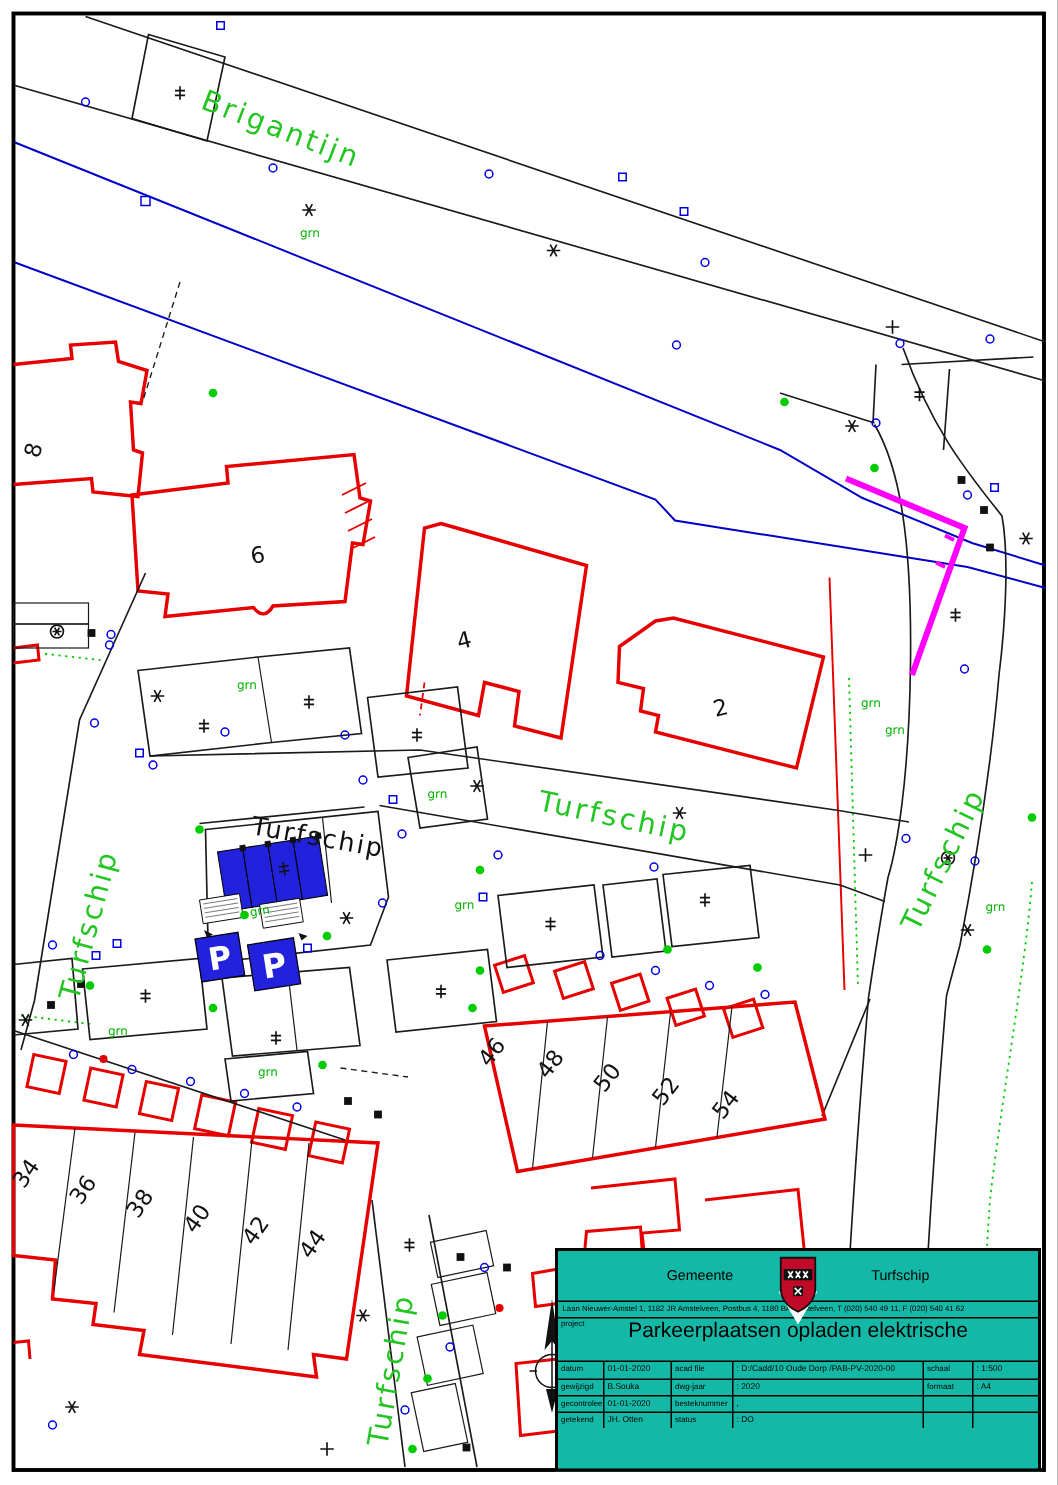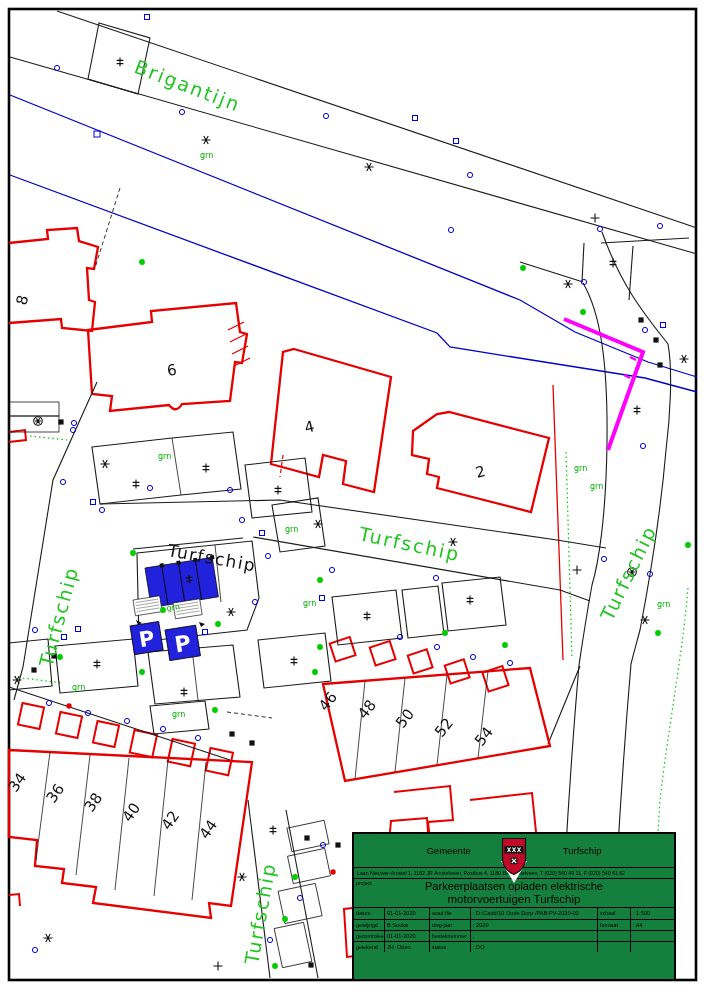--- a/index.html
+++ b/index.html
@@ -20,33 +20,33 @@
   .gdots{stroke:#00cc00;stroke-width:1.2;fill:none;stroke-dasharray:1.5 3}
   .mag{stroke:#ff00ff;stroke-width:4;fill:none}
   .sym{stroke:#111;stroke-width:1.1;fill:none}
   .gtext{fill:#22c522;}
   .ktext{fill:#111;}
   .grn{font-size:8px;fill:#00b400;}
   .num{font-size:15px;fill:#111;}
   .street{font-size:19px;letter-spacing:2px;}
   .microline{stroke:#444;stroke-width:.45;fill:none}
   
-  .tb{position:absolute;left:352px;top:832px;width:324px;height:149px;background:#15803d;
+  .tb{position:absolute;left:370px;top:832px;width:324px;height:149px;background:#14b8a6;
       border:2px solid #000;box-sizing:border-box;font-family:"Liberation Sans",sans-serif;color:#000;}
   .tb-header{position:relative;height:33px;display:flex;align-items:center;justify-content:center;}
   .tb-header .muni{font-size:9.5px;}
   .tb-header .muni.l{margin-right:46px;} .tb-header .muni.r{margin-left:46px;}
   .tb-logo{position:absolute;left:50%;margin-left:-13px;top:3px;z-index:3;}
   .tb-org{height:13px;border-top:1.2px solid #000;display:flex;justify-content:space-between;
           align-items:center;padding:0 5px;font-size:8px;}
   .tb-addr{height:10px;border-top:1.2px solid #000;font-size:5.2px;line-height:10px;
            padding-left:3px;white-space:nowrap;overflow:hidden;}
   .tb-project{position:relative;height:28px;border-top:1.2px solid #000;text-align:center;}
   .tb-project .lbl, .tb-onderdeel .lbl{position:absolute;top:1px;left:2px;font-size:5.2px;}
-  .tb-project .t1{font-size:11px;line-height:13px;margin-top:1px;}
+  .tb-project .t1{font-size:14px;line-height:13px;margin-top:1px;}
   .tb-project .t2{font-size:11.5px;line-height:13px;}
   .tb-onderdeel{position:relative;height:22px;border-top:1.2px solid #000;display:flex;align-items:center;}
   .tb-onderdeel .val{font-size:12px;margin-left:38px;}
   .tb-table{position:relative;height:44px;border-top:1.2px solid #000;
             display:grid;grid-template-columns:30px 45px 41px 127px 33px 44px;grid-auto-rows:11px;}
   .tb-table .c{font-size:5.3px;line-height:11px;padding-left:2px;white-space:nowrap;overflow:hidden;
                border-top:1px solid #000;box-sizing:border-box;}
   .tb-table .c.bl{border-left:1px solid #000;}
   .tb-table .c.r1{border-top:none;}
   .tb-table .c.val{font-size:5.6px;}
@@ -423,21 +423,20 @@
       <rect x="9.7" y="20.5" width="6.6" height="6.6" fill="#111"></rect>
       <path d="M10.8,21.6 L15.2,26 M15.2,21.6 L10.8,26" stroke="#fff" stroke-width="1.1"></path>
     </svg>
     <span class="muni l">Gemeente</span>
     <span class="muni r">Turfschip</span>
   </div>
   <div class="tb-addr">Laan Nieuwer-Amstel 1, 1182 JR Amstelveen, Postbus 4, 1180 BA Amstelveen, T (020) 540 49 11, F (020) 540 41 62</div>
   <div class="tb-project">
     <span class="lbl">project</span>
     <div class="t1">Parkeerplaatsen opladen elektrische</div>
-    <div class="t2">motorvoertuigen Turfschip</div>
   </div>
   <div class="tb-table">
     <div class="c r1">datum</div>
     <div class="c r1 bl val">01-01-2020</div>
     <div class="c r1 bl">acad file</div>
     <div class="c r1 bl val">: D:/Cadd/10 Oude Dorp /PAB-PV-2020-00</div>
     <div class="c r1 bl">schaal</div>
     <div class="c r1 bl val">: 1:500</div>
 
     <div class="c">gewijzigd</div>

